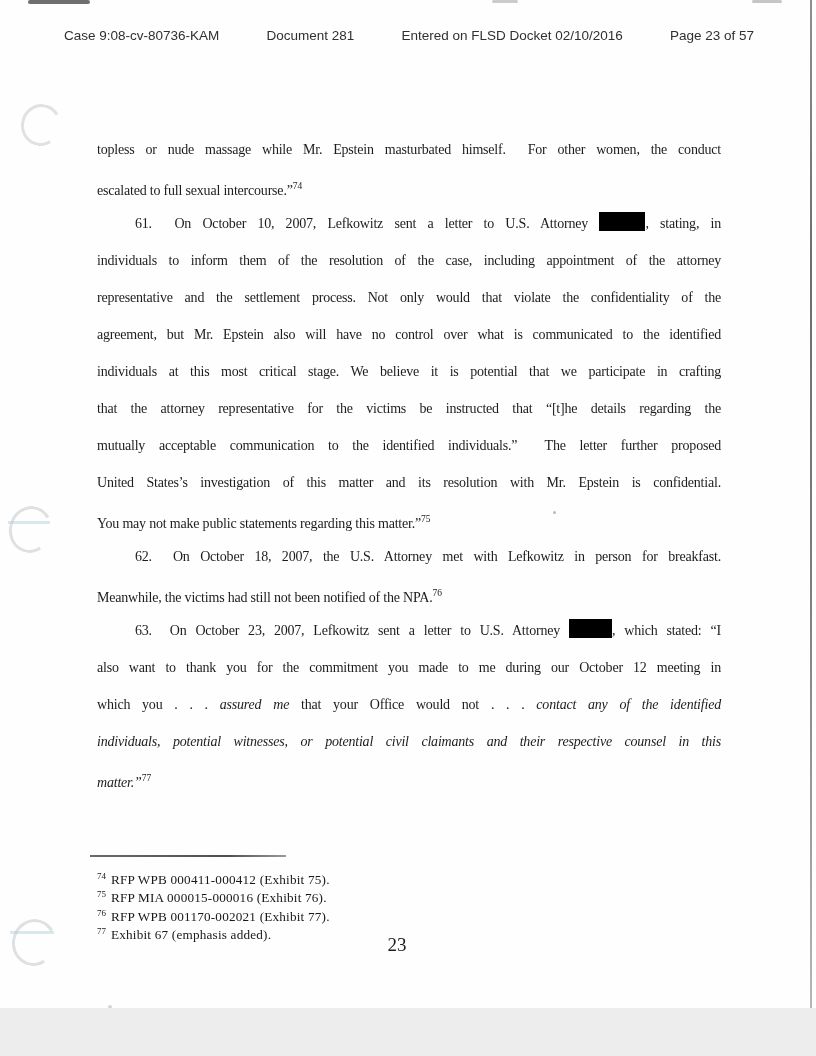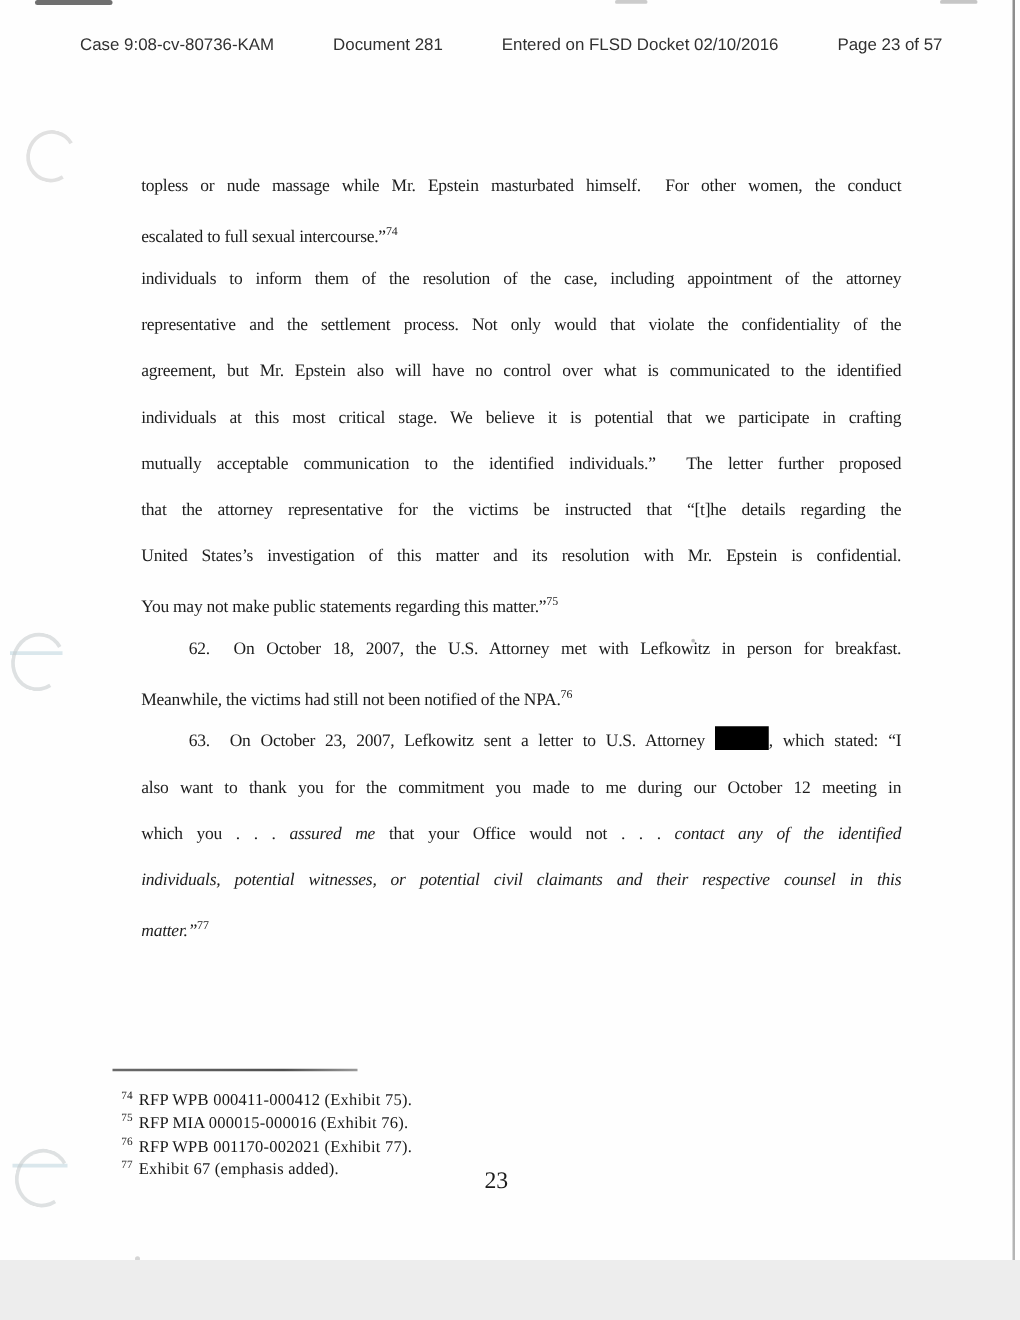--- a/index.html
+++ b/index.html
@@ -5,21 +5,21 @@
   html,body{margin:0;padding:0;background:#ededed;}
   .page{position:relative;width:816px;height:1008px;margin:0 auto;background:#fefefe;
         overflow:hidden;font-family:"Liberation Serif","DejaVu Serif",serif;color:#1c1c1c;}
 
   
   .hdr{position:absolute;left:64px;top:28px;width:690px;display:flex;justify-content:space-between;
        font-family:"Liberation Sans","DejaVu Sans",sans-serif;font-size:13.5px;color:#303030;}
 
   
   .body{position:absolute;left:97px;top:131px;width:624px;font-size:14px;letter-spacing:-0.2px;}
-  .line{height:37px;line-height:37px;text-align:justify;text-align-last:justify;overflow:visible;margin-left:16px;}
+  .line{height:37px;line-height:37px;text-align:justify;text-align-last:justify;overflow:visible;}
   .line.last{text-align-last:left;}
   .line.indent{padding-left:38px;}
   .it{font-style:italic;}
   sup{font-size:9.5px;letter-spacing:0;}
   .redact{display:inline-block;height:19px;background:#000;vertical-align:-3px;}
 
   
   .fnsep{position:absolute;left:90px;top:855px;width:196px;height:2px;
          background:linear-gradient(to right,#6a6a6a,#4f4f4f 70%,#9a9a9a);}
   .fns{position:absolute;left:97px;top:869px;font-size:13.2px;line-height:14px;color:#181818;}
@@ -67,26 +67,27 @@
   <div class="hdr">
     <span>Case 9:08-cv-80736-KAM</span>
     <span>Document 281</span>
     <span>Entered on FLSD Docket 02/10/2016</span>
     <span>Page 23 of 57</span>
   </div>
 
   <div class="body" id="body-lines">
       <div class="line"><span>topless or nude massage while Mr. Epstein masturbated himself.&nbsp; For other women, the conduct</span></div>
       <div class="line last"><span>escalated to full sexual intercourse.”</span><sup>74</sup></div>
+      <div class="line indent"><span>61.&nbsp; On October 10, 2007, Lefkowitz sent a letter to U.S. Attorney </span><span class="redact" style="width: 46px; background: rgb(0, 0, 0);"></span><span>, stating, in</span></div>
       <div class="line"><span>individuals to inform them of the resolution of the case, including appointment of the attorney</span></div>
       <div class="line"><span>representative and the settlement process. Not only would that violate the confidentiality of the</span></div>
       <div class="line"><span>agreement, but Mr. Epstein also will have no control over what is communicated to the identified</span></div>
       <div class="line"><span>individuals at this most critical stage. We believe it is potential that we participate in crafting</span></div>
+      <div class="line"><span>that the attorney representative for the victims be instructed that “[t]he details regarding the</span></div>
       <div class="line"><span>mutually acceptable communication to the identified individuals.”&nbsp; The letter further proposed</span></div>
-      <div class="line"><span>that the attorney representative for the victims be instructed that “[t]he details regarding the</span></div>
       <div class="line"><span>United States’s investigation of this matter and its resolution with Mr. Epstein is confidential.</span></div>
       <div class="line last"><span>You may not make public statements regarding this matter.”</span><sup>75</sup></div>
       <div class="line indent"><span>62.&nbsp; On October 18, 2007, the U.S. Attorney met with Lefkowitz in person for breakfast.</span></div>
       <div class="line last"><span>Meanwhile, the victims had still not been notified of the NPA.</span><sup>76</sup></div>
       <div class="line indent"><span>63.&nbsp; On October 23, 2007, Lefkowitz sent a letter to U.S. Attorney </span><span class="redact" style="width: 43px; background: rgb(0, 0, 0);"></span><span>, which stated: “I</span></div>
       <div class="line"><span>also want to thank you for the commitment you made to me during our October 12 meeting in</span></div>
       <div class="line"><span>which you . . . </span><span class="it">assured me</span><span> that your Office would not . . . </span><span class="it">contact any of the identified</span></div>
       <div class="line"><span class="it">individuals, potential witnesses, or potential civil claimants and their respective counsel in this</span></div>
       <div class="line last"><span class="it">matter.”</span><sup>77</sup></div>
     </div>

